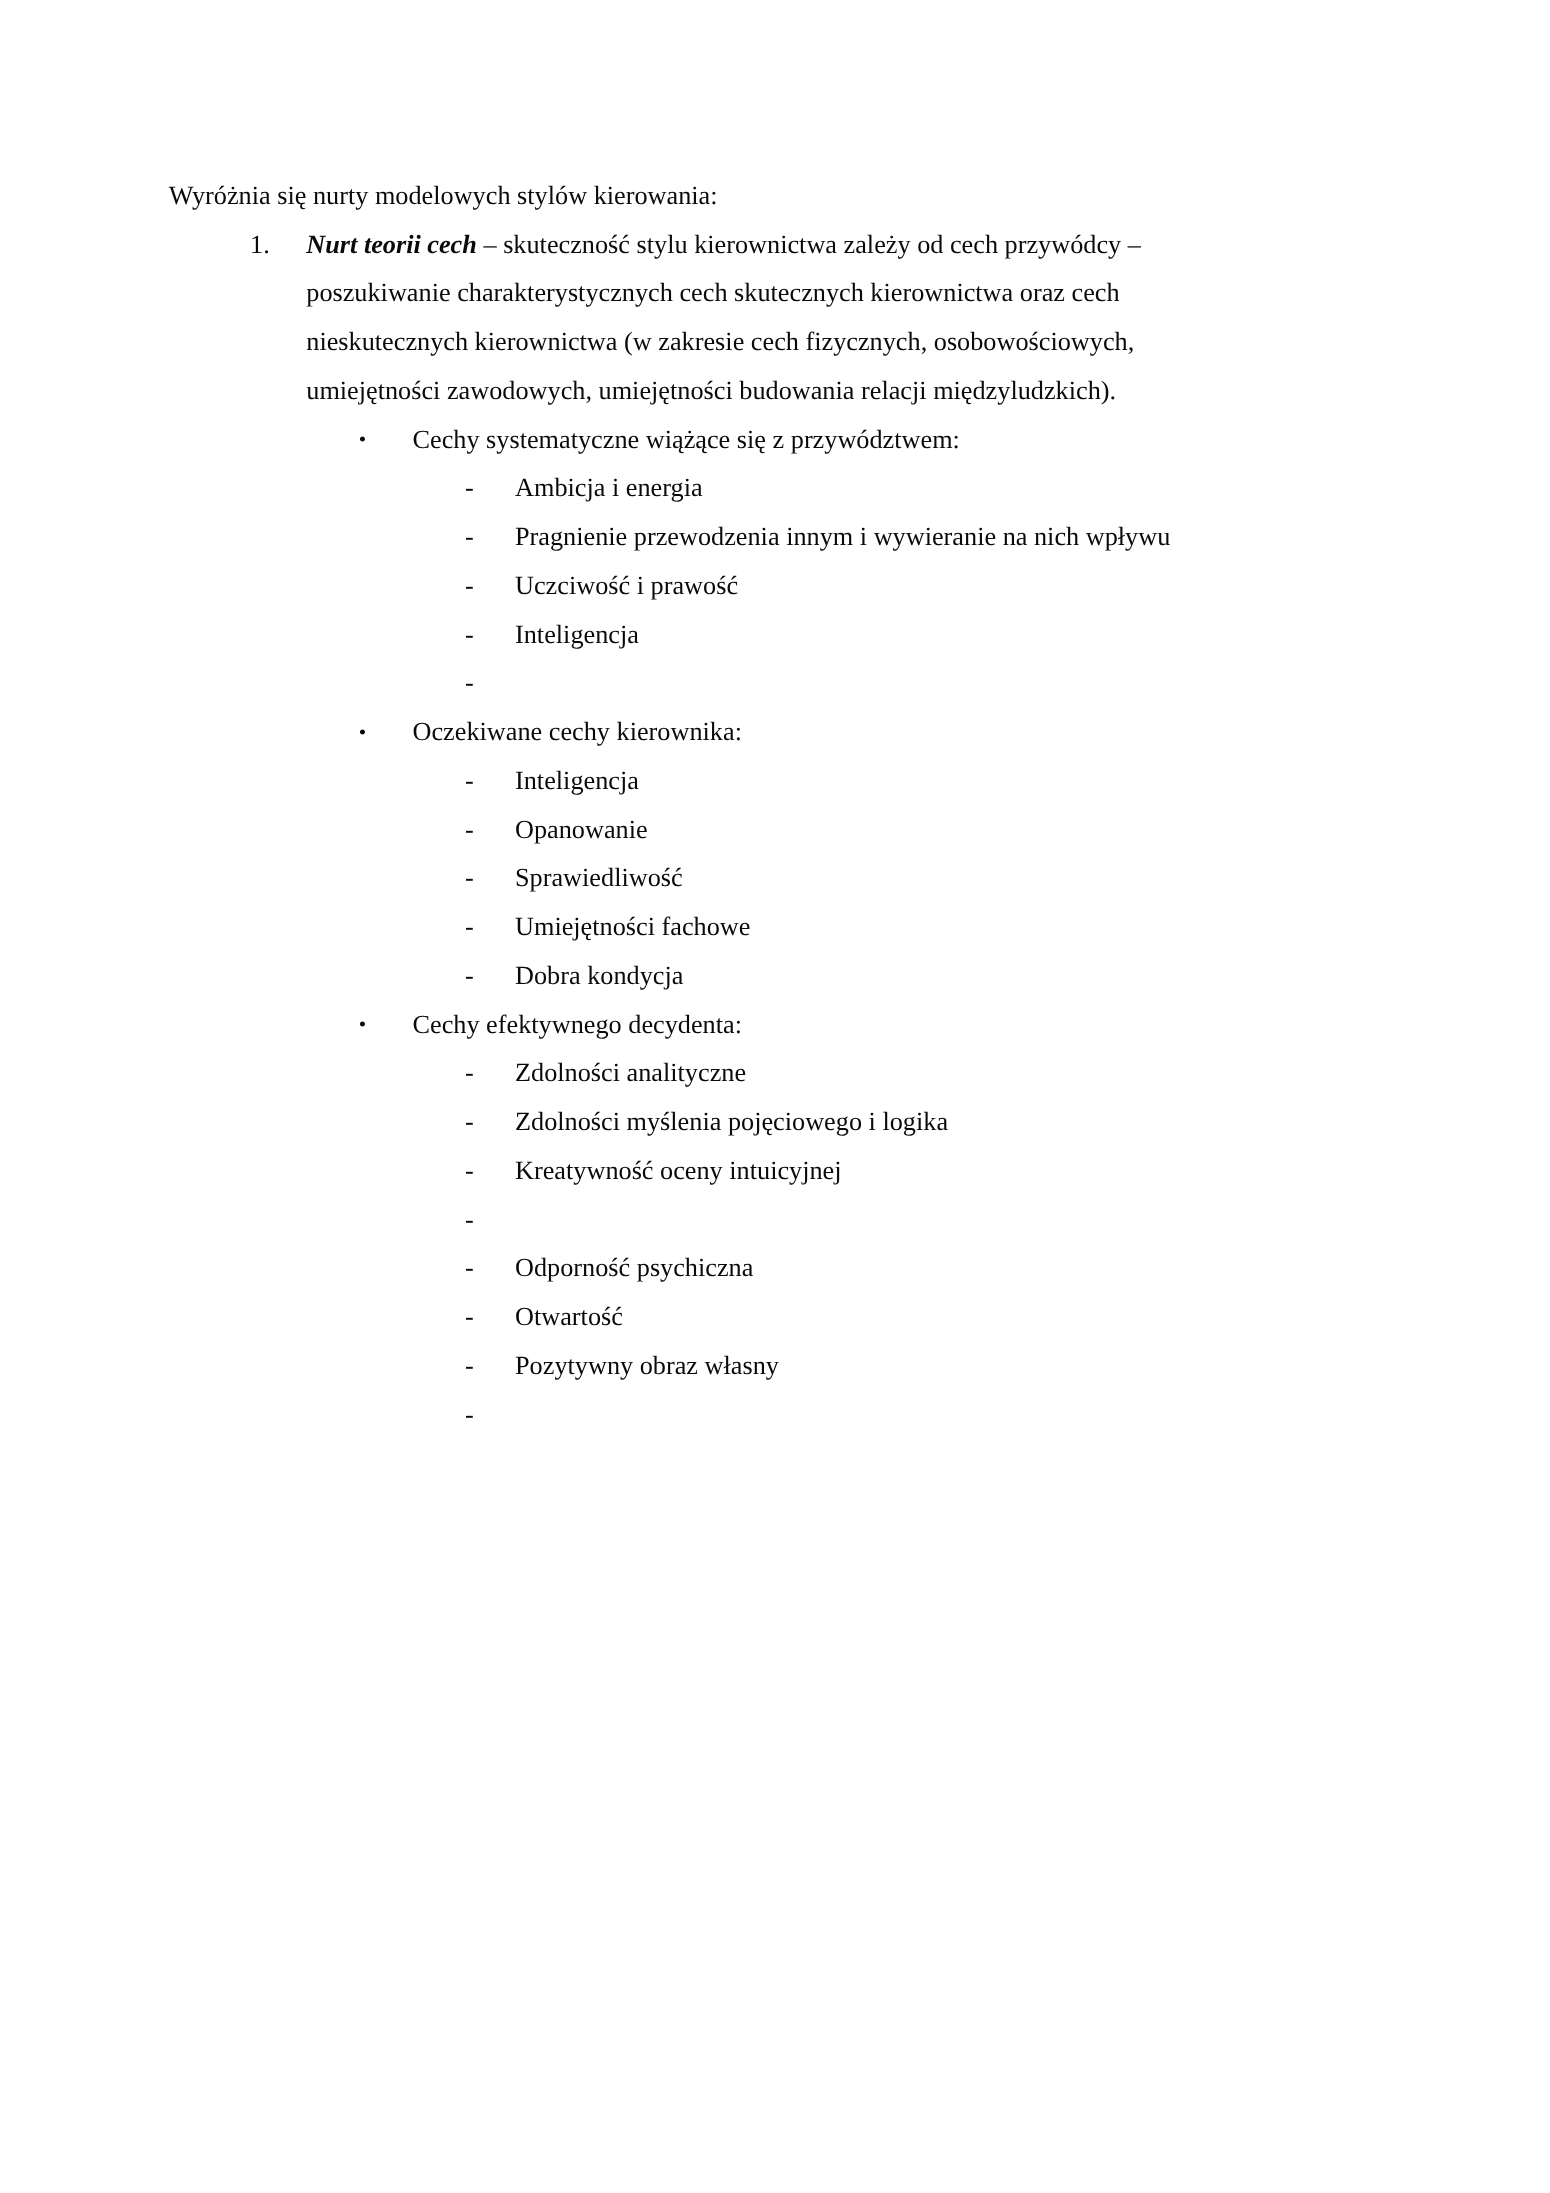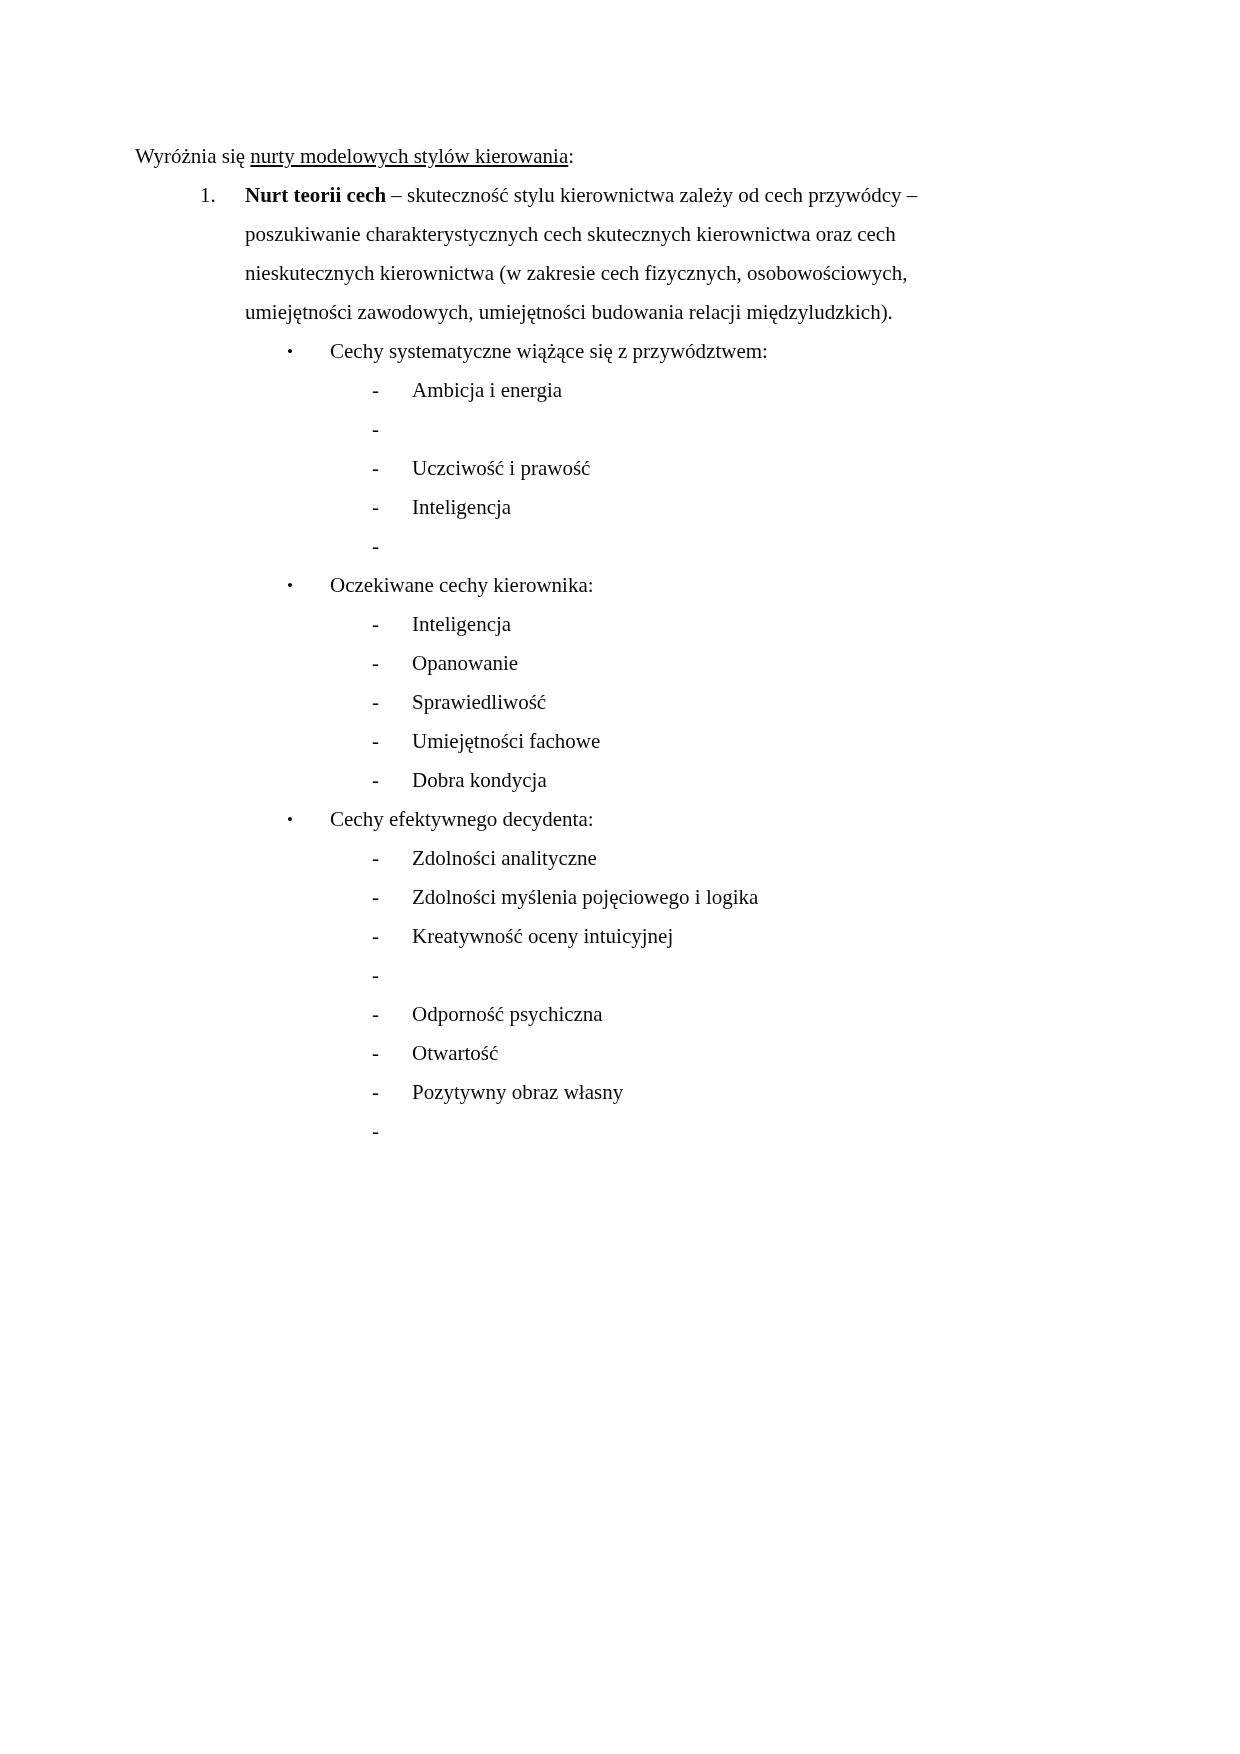--- a/index.html
+++ b/index.html
@@ -15,22 +15,22 @@
     overflow: hidden;
     font-family: "Liberation Serif", "DejaVu Serif", serif;
     color: #0a0a0a;
   }
   .content {
     padding: 137px 120px 0 135px;
     font-size: 21px;
     line-height: 39px;
   }
   .intro { white-space: nowrap; }
-  .u { text-decoration: underline; }
-  .b { font-weight: bold; }
+  .u { }
+  .b { font-weight: bold; font-style: italic; }
 
   .num-row { display: flex; align-items: flex-start; }
   .num-col {
     flex: none;
     margin-left: 65px;
     width: 45px;
   }
   .num-body { max-width: 680px; }
 
   .bullet-row { display: flex; align-items: flex-start; }
@@ -66,20 +66,21 @@
     <div class="bullet-row">
       <span class="bullet-marker">•</span>
       <div class="bullet-heading">Cechy systematyczne wiążące się z przywództwem:</div>
     </div>
     <div class="dash-row">
       <span class="dash-marker">-</span>
       <div class="dash-text">Ambicja i energia</div>
     </div>
     <div class="dash-row">
       <span class="dash-marker">-</span>
+      <div class="dash-text">Pragnienie przewodzenia innym i wywieranie na nich wpływu</div>
     </div>
     <div class="dash-row">
       <span class="dash-marker">-</span>
       <div class="dash-text">Uczciwość i prawość</div>
     </div>
     <div class="dash-row">
       <span class="dash-marker">-</span>
       <div class="dash-text">Inteligencja</div>
     </div>
     <div class="dash-row">

